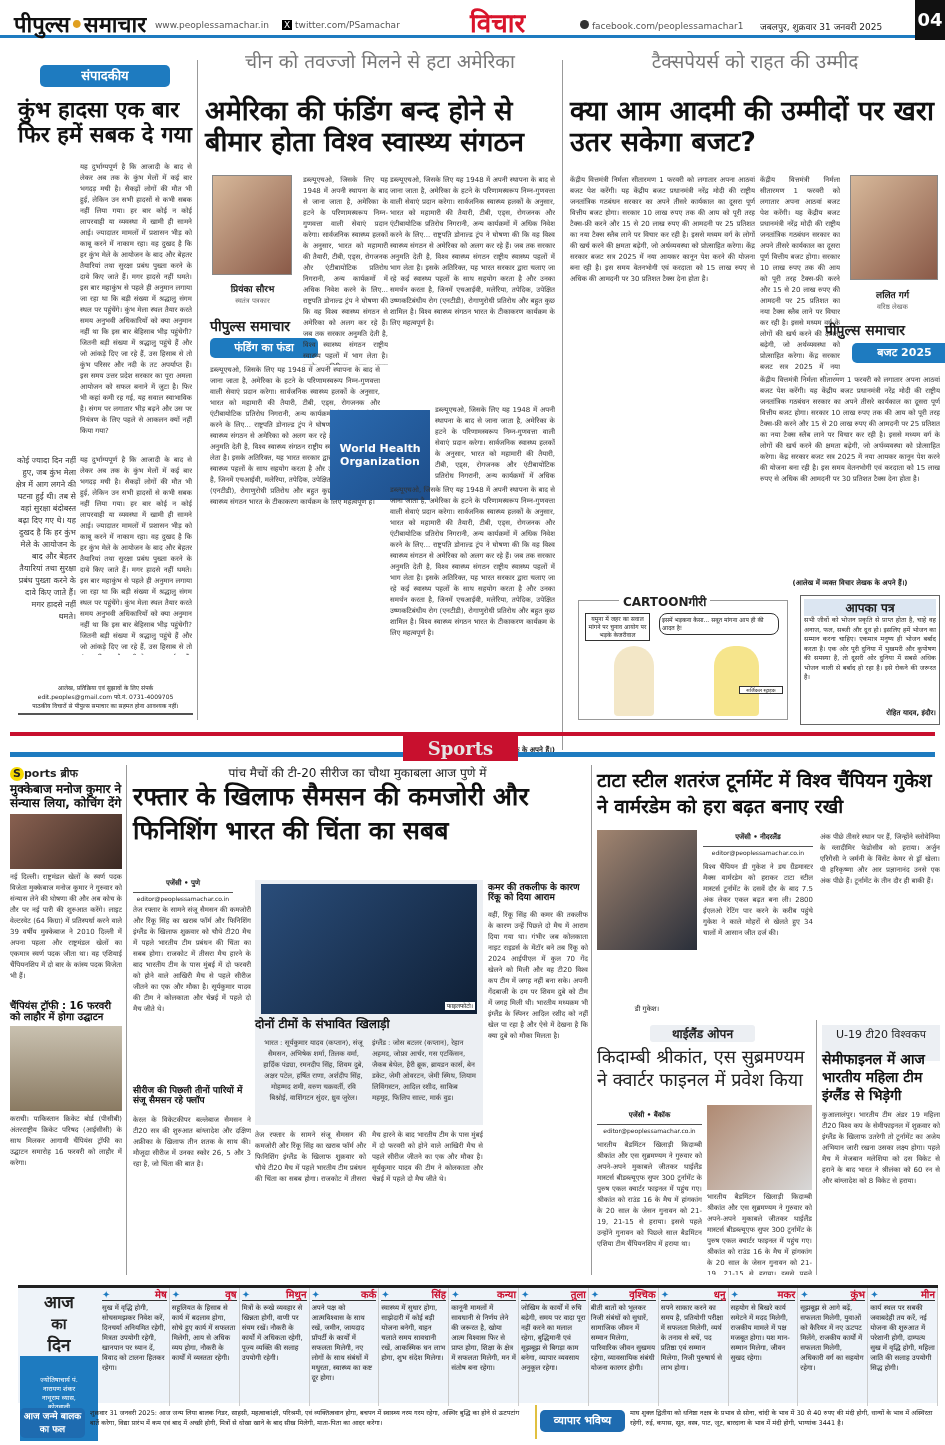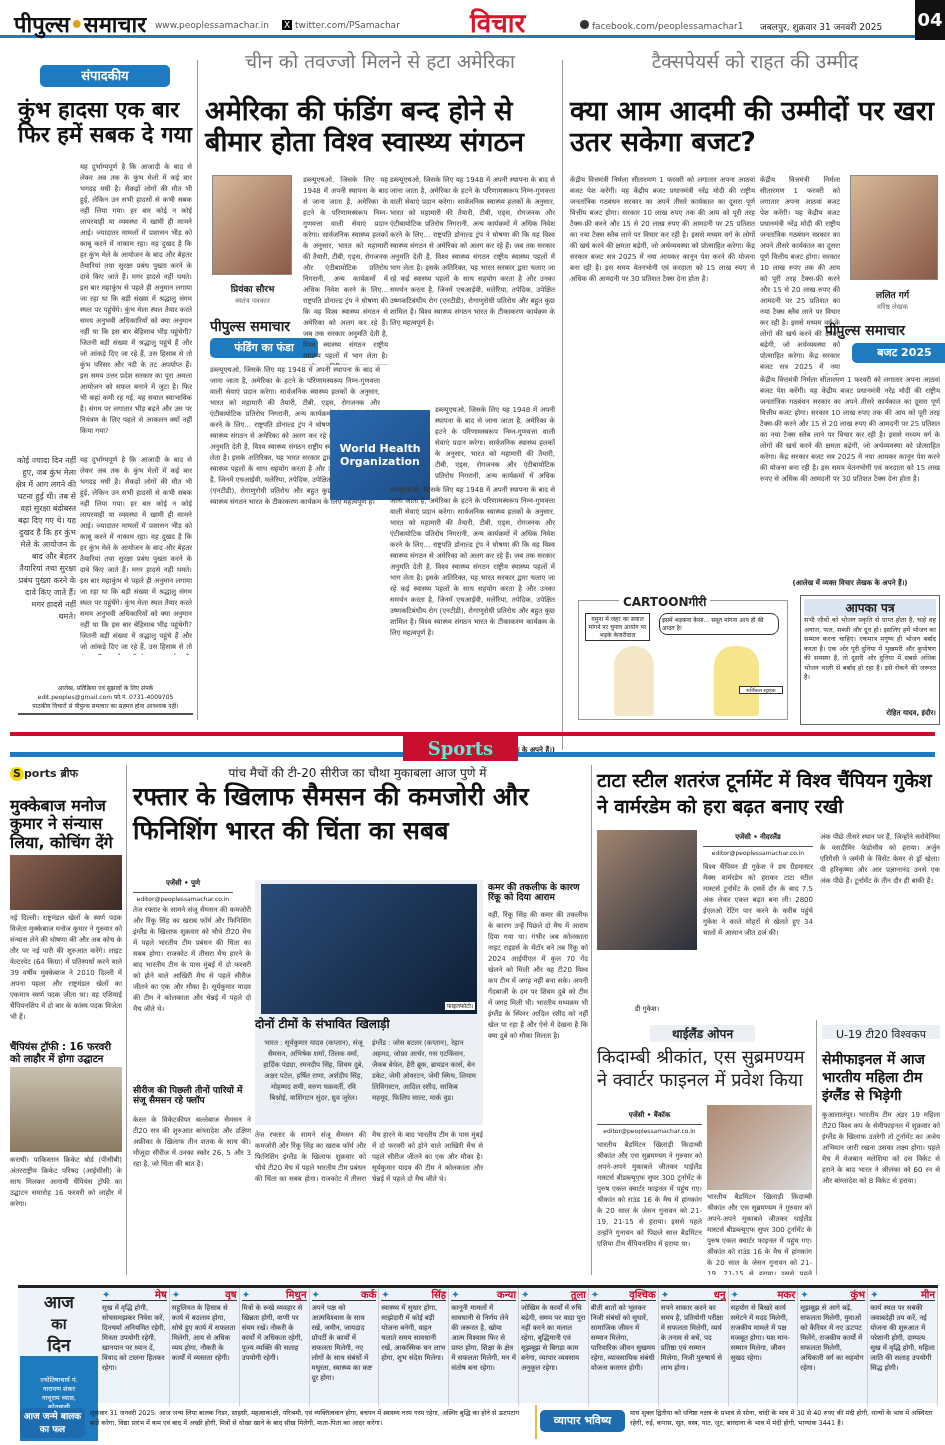--- a/index.html
+++ b/index.html
@@ -14,21 +14,21 @@
 .tag{background:#1e7bc0;color:#fff;border-radius:5px;text-align:center;font-weight:bold}
 .kicker{color:#777;font-size:19px;text-align:center}
 .head{font-weight:bold;color:#111;line-height:1.15}
 .txt{font-size:7px;line-height:11px;color:#333;text-align:justify;overflow:hidden}
 .rule{background:#999}
 .photo{background:linear-gradient(135deg,#d7b89a,#8a5a48)}
 .who{background:linear-gradient(135deg,#2a6ab0,#1e4e8a);color:#fff;display:flex;align-items:center;justify-content:center;font-size:14px;font-weight:bold}
 .box{border:1px solid #999;background:#fafafa}
 .redline{height:4px;background:#c8102e}
 .blueline{height:5px;background:#1e7bc0}
-.sports{background:#c8102e;color:#5eead4;font-weight:bold;font-size:18px;text-align:center;font-family:"DejaVu Serif",serif}
+.sports{background:#c8102e;color:#e5e5e5;font-weight:bold;font-size:18px;text-align:center;font-family:"DejaVu Serif",serif}
 .grey{background:#eceff3}
 .zod{font-size:7px;line-height:10px;color:#222;padding:2px;border-right:1px solid #ccc;overflow:hidden}
 .zod h4{color:#c8102e;font-size:10px;text-align:right;border-bottom:1px solid #333;margin-bottom:2px}
 </style>
 </head>
 <body>
 
 <div class="abs hdr">
   <div class="abs logo"><span>पीपुल्स</span><span class="dot">•</span><span>समाचार</span></div>
   <div class="abs small" style="left:155px;top:20px">www.peoplessamachar.in</div>
@@ -95,21 +95,21 @@
   <div class="txt" style="height:92px;font-size:6.5px;line-height:9.5px">सभी जीवों को भोजन प्रकृति से प्राप्त होता है, चाहे वह अनाज, फल, सब्जी और दूध हो। इसलिए हमें भोजन का सम्मान करना चाहिए। एकमात्र मनुष्य ही भोजन बर्बाद करता है। एक ओर पूरी दुनिया में भुखमरी और कुपोषण की समस्या है, तो दूसरी ओर दुनिया में सबसे अधिक भोजन थाली से बर्बाद हो रहा है। इसे रोकने की जरूरत है।</div>
   <div style="text-align:right;font-size:7px;font-weight:bold">रोहित यादव, इंदौर।</div>
 </div>
 
 <div class="abs redline" style="left:10px;top:732px;width:925px"></div>
 <div class="abs blueline" style="left:10px;top:752px;width:925px"></div>
 <div class="abs sports" style="left:403px;top:736px;width:115px;height:25px;line-height:25px">Sports</div>
 
 <div class="abs" style="left:10px;top:765px;width:112px">
   <div style="font-size:11px;font-weight:bold"><span style="display:inline-block;width:14px;height:14px;border-radius:50%;background:#f5d800;text-align:center;line-height:14px">S</span><span>ports ब्रीफ</span></div>
-  <div class="head" style="font-size:16px;margin-top:16px">मुक्केबाज मनोज कुमार ने संन्यास लिया, कोचिंग देंगे</div>
+  <div class="head" style="font-size:12px;margin-top:2px">मुक्केबाज मनोज कुमार ने संन्यास लिया, कोचिंग देंगे</div>
   <div class="photo" style="height:55px;margin-top:3px;background:linear-gradient(135deg,#886050,#3b2a24)"></div>
   <div class="txt" style="height:125px;margin-top:3px">नई दिल्ली। राष्ट्रमंडल खेलों के स्वर्ण पदक विजेता मुक्केबाज मनोज कुमार ने गुरुवार को संन्यास लेने की घोषणा की और अब कोच के तौर पर नई पारी की शुरुआत करेंगे। लाइट वेल्टरवेट (64 किग्रा) में प्रतिस्पर्धा करने वाले 39 वर्षीय मुक्केबाज ने 2010 दिल्ली में अपना पहला और राष्ट्रमंडल खेलों का एकमात्र स्वर्ण पदक जीता था। वह एशियाई चैंपियनशिप में दो बार के कांस्य पदक विजेता भी हैं।</div>
   <div class="head" style="font-size:10px;margin-top:3px">चैंपियंस ट्रॉफी : 16 फरवरी को लाहौर में होगा उद्घाटन</div>
   <div class="photo" style="height:85px;margin-top:3px;background:linear-gradient(#c9c1b0,#8a7a62)"></div>
   <div class="txt" style="height:200px;margin-top:3px">कराची। पाकिस्तान क्रिकेट बोर्ड (पीसीबी) अंतरराष्ट्रीय क्रिकेट परिषद (आईसीसी) के साथ मिलकर आगामी चैंपियंस ट्रॉफी का उद्घाटन समारोह 16 फरवरी को लाहौर में करेगा।</div>
 </div>
 <div class="abs rule" style="left:126px;top:765px;width:1px;height:510px"></div>
 
 <div class="abs" style="left:130px;top:764px;width:455px;text-align:center;font-size:12px">पांच मैचों की टी-20 सीरीज का चौथा मुकाबला आज पुणे में</div>
 <div class="abs head" style="left:133px;top:780px;width:455px;font-size:25px;line-height:1.35">रफ्तार के खिलाफ सैमसन की कमजोरी और फिनिशिंग भारत की चिंता का सबब</div>
@@ -140,21 +140,21 @@
 
 <div class="abs grey" style="left:650px;top:1025px;width:105px;height:17px;text-align:center;font-size:12px;font-weight:bold;border-radius:3px">थाईलैंड ओपन</div>
 <div class="abs" style="left:597px;top:1045px;width:215px;font-size:18px;line-height:1.3;color:#222">किदाम्बी श्रीकांत, एस सुब्रमण्यम ने क्वार्टर फाइनल में प्रवेश किया</div>
 <div class="abs" style="left:597px;top:1110px;width:105px;text-align:center;font-size:7px;font-weight:bold">एजेंसी • बैंकॉक</div>
 <div class="abs" style="left:597px;top:1124px;width:105px;text-align:center;font-size:6px;border-top:1px solid #555;padding-top:2px">editor@peoplessamachar.co.in</div>
 <div class="abs txt" style="left:597px;top:1140px;width:105px;height:135px">भारतीय बैडमिंटन खिलाड़ी किदाम्बी श्रीकांत और एस सुब्रमण्यम ने गुरुवार को अपने-अपने मुकाबले जीतकर थाईलैंड मास्टर्स बीडब्ल्यूएफ सुपर 300 टूर्नामेंट के पुरुष एकल क्वार्टर फाइनल में पहुंच गए। श्रीकांत को राउंड 16 के मैच में हांगकांग के 20 साल के जेसन गुनावन को 21-19, 21-15 से हराया। इससे पहले उन्होंने गुनावन को पिछले साल बैडमिंटन एशिया टीम चैंपियनशिप में हराया था।</div>
 <div class="abs photo" style="left:707px;top:1105px;width:105px;height:85px;background:linear-gradient(135deg,#b08a72,#d8d8d8)"></div>
 <div class="abs txt" style="left:707px;top:1192px;width:105px;height:83px">भारतीय बैडमिंटन खिलाड़ी किदाम्बी श्रीकांत और एस सुब्रमण्यम ने गुरुवार को अपने-अपने मुकाबले जीतकर थाईलैंड मास्टर्स बीडब्ल्यूएफ सुपर 300 टूर्नामेंट के पुरुष एकल क्वार्टर फाइनल में पहुंच गए। श्रीकांत को राउंड 16 के मैच में हांगकांग के 20 साल के जेसन गुनावन को 21-19, 21-15 से हराया। इससे पहले उन्होंने गुनावन को पिछले साल बैडमिंटन एशिया टीम चैंपियनशिप में हराया था।</div>
 <div class="abs rule" style="left:816px;top:1020px;width:1px;height:255px"></div>
 
-<div class="abs grey" style="left:822px;top:1025px;width:118px;height:14px;font-size:11px;text-align:center;line-height:20px">U-19 टी20 विश्वकप</div>
+<div class="abs grey" style="left:822px;top:1025px;width:118px;height:36px;font-size:11px;text-align:center;line-height:20px">U-19 टी20 विश्वकप</div>
 <div class="abs head" style="left:822px;top:1050px;width:118px;font-size:14px;line-height:1.3">सेमीफाइनल में आज भारतीय महिला टीम इंग्लैंड से भिड़ेगी</div>
 <div class="abs txt" style="left:822px;top:1110px;width:118px;height:165px">कुआलालंपुर। भारतीय टीम अंडर 19 महिला टी20 विश्व कप के सेमीफाइनल में शुक्रवार को इंग्लैंड के खिलाफ उतरेगी तो टूर्नामेंट का अजेय अभियान जारी रखना उसका लक्ष्य होगा। पहले मैच में मेजबान मलेशिया को दस विकेट से हराने के बाद भारत ने श्रीलंका को 60 रन से और बांग्लादेश को 8 विकेट से हराया।</div>
 
 <div class="abs" style="left:18px;top:1285px;width:920px;height:118px;background:#eef3f9;border-top:3px solid #222">
   <div style="position:absolute;left:0;top:2px;width:82px;text-align:center">
     <div style="font-size:17px;font-weight:bold;font-family:'DejaVu Serif',serif">आज</div>
     <div style="font-size:15px;font-weight:bold;font-family:'DejaVu Serif',serif">का</div>
     <div style="font-size:17px;font-weight:bold;font-family:'DejaVu Serif',serif">दिन</div>
   </div>
   <div style="position:absolute;left:2px;top:68px;width:78px;background:#1e7bc0;color:#fff;font-size:6.5px;line-height:9px;text-align:center;padding:20px">ज्योतिषाचार्य पं. नारायण शंकर नाथूराम व्यास, कोतवाली बाजार जबलपुर</div>

